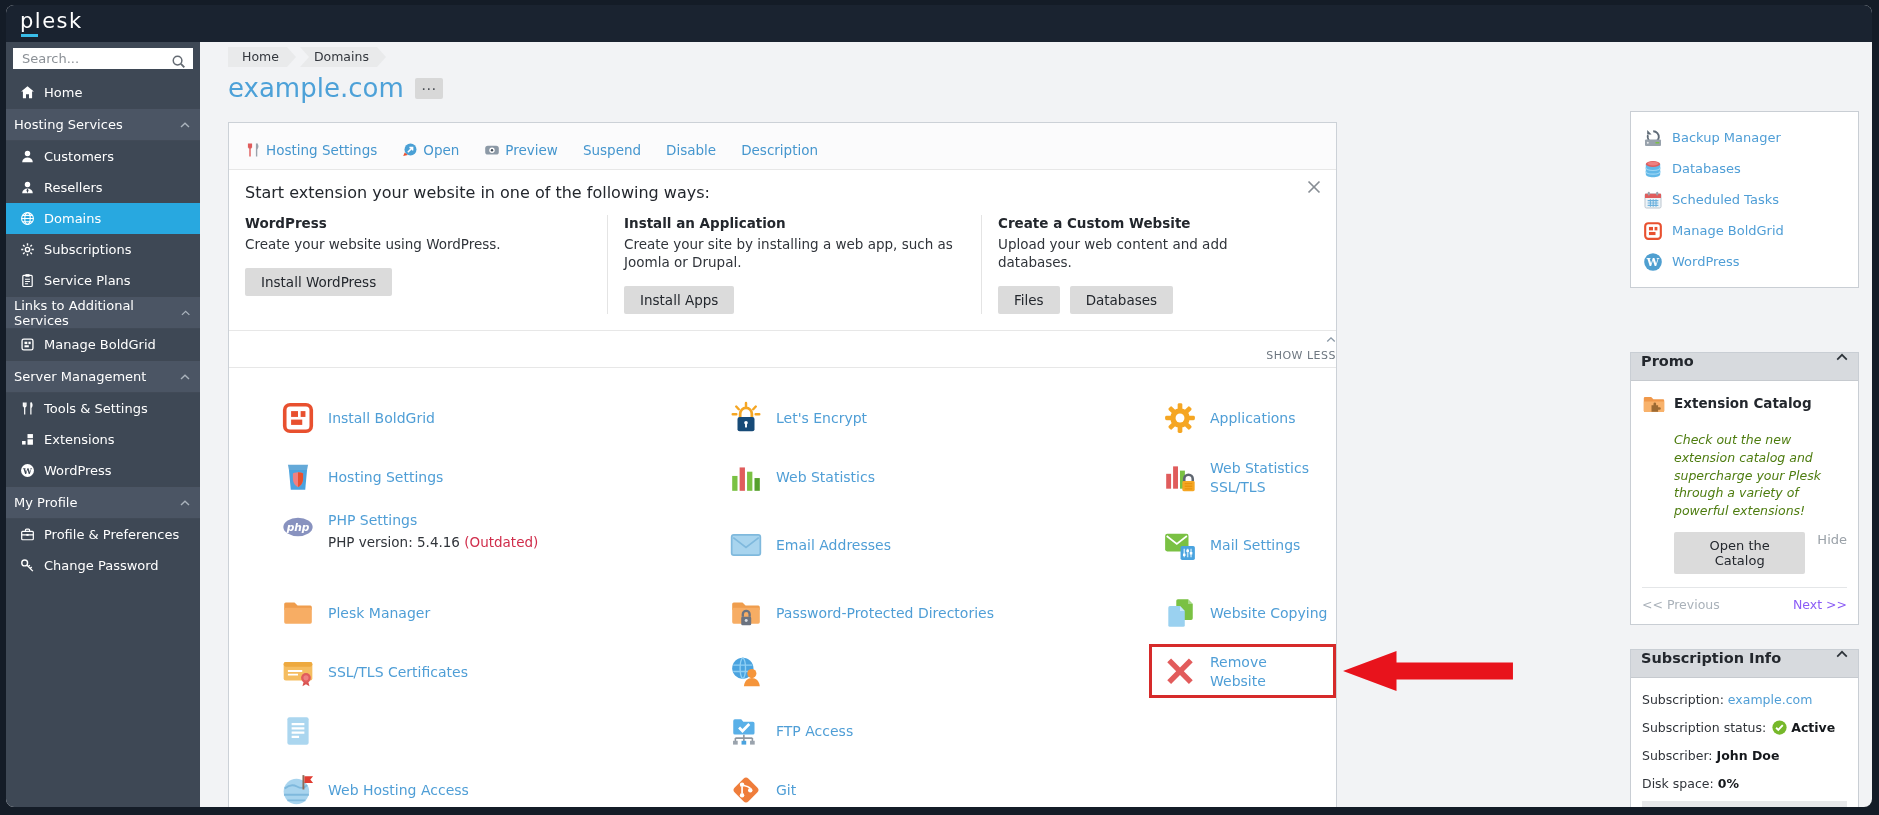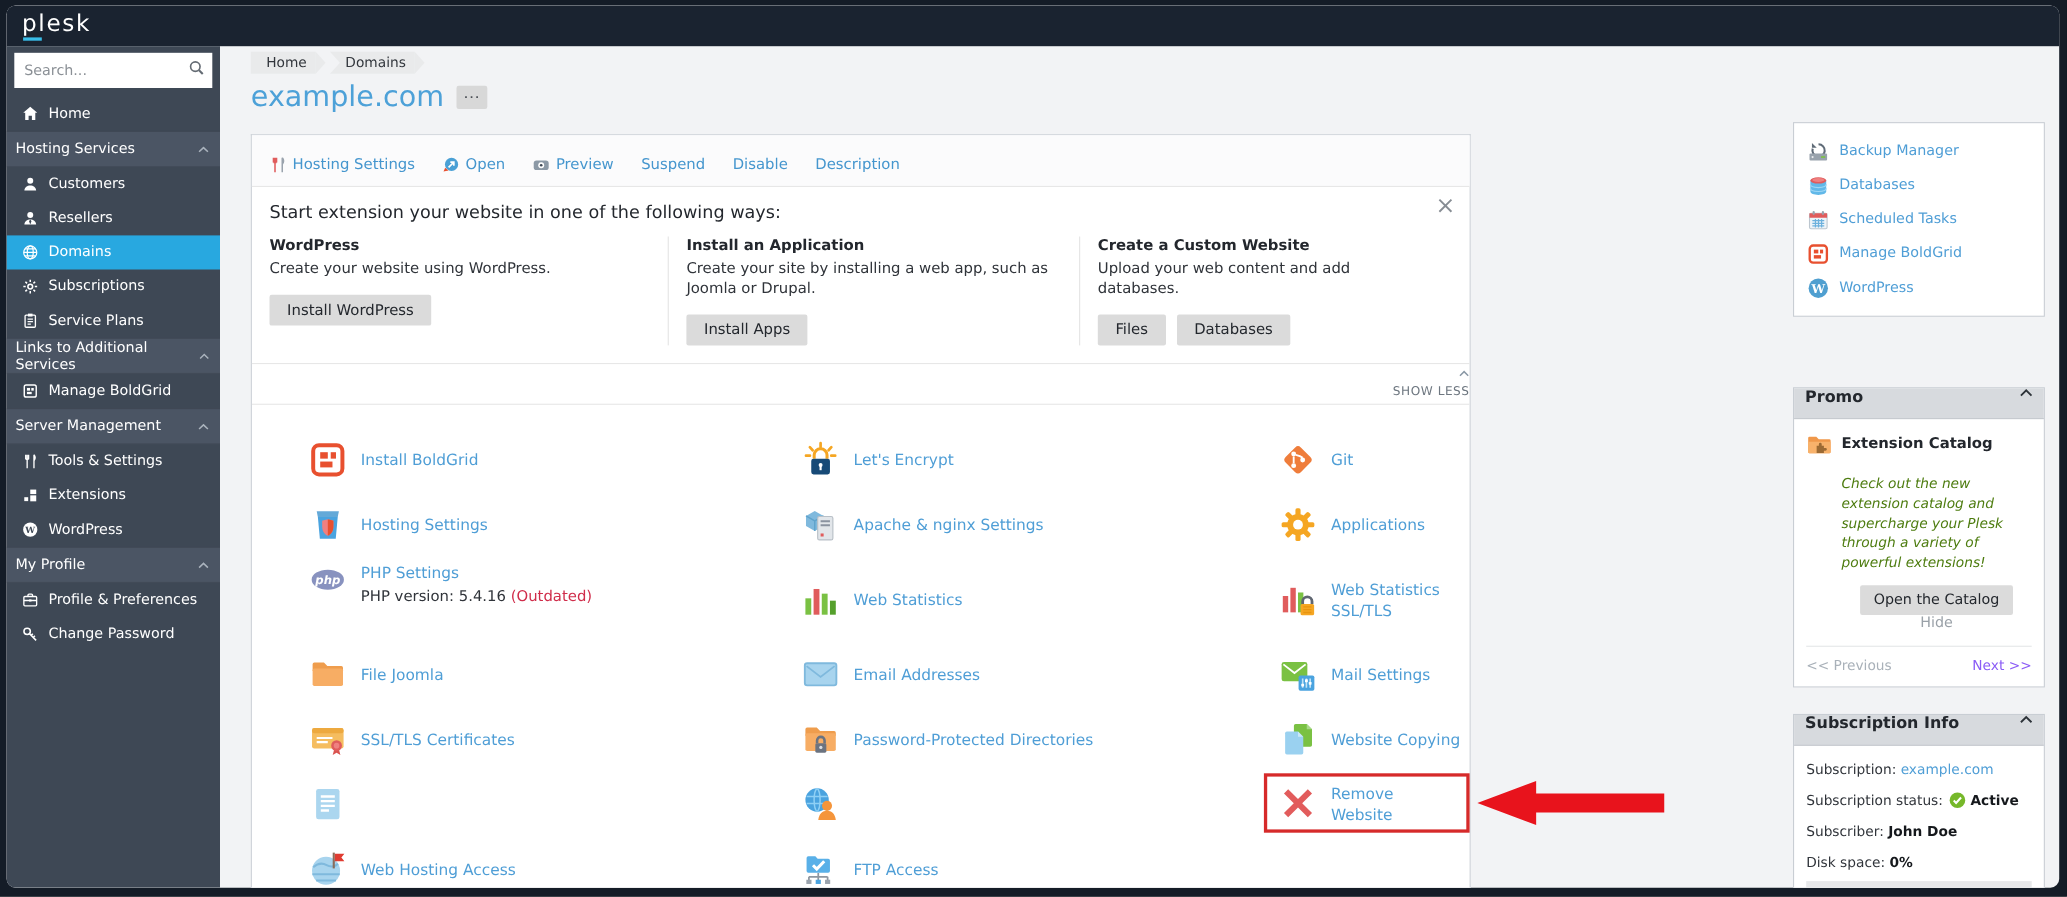--- a/index.html
+++ b/index.html
@@ -6,21 +6,21 @@
   .viewport{position:relative;width:1879px;height:815px;background:#141c27;overflow:hidden;}
   .window{position:absolute;left:6px;top:5px;right:7px;bottom:8px;background:#f2f3f5;border-radius:8px;overflow:hidden;display:flex;flex-direction:column;}
   
   .topbar{height:37px;flex:none;background:#1a2330;display:flex;align-items:center;padding-left:14px;}
   .logo{position:relative;color:#fff;font-size:21px;letter-spacing:1.5px;padding-bottom:6px;line-height:20px;}
   .logo-bar{position:absolute;left:1px;bottom:0;width:17px;height:3px;background:#39bde8;}
   .body{flex:1;display:flex;min-height:0;}
   
   .sidebar{width:194px;flex:none;background:#3e4855;color:#fff;}
   .search-wrap{margin:6px 7px 8px;position:relative;}
-  .search-wrap input{width:100%;box-sizing:border-box;height:32px;border:0;outline:none;background:#fff;padding:0 28px 0 9px;font-size:13px;color:#701a75;font-family:inherit;}
+  .search-wrap input{width:100%;box-sizing:border-box;height:21px;border:0;outline:none;background:#fff;padding:0 28px 0 9px;font-size:13px;color:#701a75;font-family:inherit;}
   .search-wrap input::placeholder{color:#8b9096;}
   .search-ic{position:absolute;right:7px;top:6px;width:15px;height:15px;}
   .side-item{height:31px;display:flex;align-items:center;gap:9px;padding-left:14px;font-size:13px;cursor:pointer;}
   .side-item.active{background:#28a8e0;}
   .sic{width:15px;height:15px;flex:none;}
   .section-header{height:31px;display:flex;align-items:center;justify-content:space-between;background:#4b5564;padding:0 10px 0 8px;font-size:13px;border-top:1px solid rgba(0,0,0,.15);border-bottom:1px solid rgba(0,0,0,.12);cursor:pointer;}
   .sec-arrow{width:10px;height:6px;}
   
   .main{flex:1;display:flex;min-width:0;padding:3px 0 0 28px;box-sizing:border-box;}
   .content-col{width:1109px;flex:none;position:relative;}
@@ -77,21 +77,21 @@
   .qic{width:20px;height:20px;flex:none;}
   .panel-h{height:27px;background:#d7dade;display:flex;justify-content:space-between;padding:0 10px;font-size:14.5px;font-weight:bold;color:#23272d;border-bottom:1px solid #c6cacf;cursor:pointer;}
   .chev{width:12px;height:8px;}
   .panel.promo{margin-bottom:24px;}
   .promo-body{padding:11px 11px 12px;}
   .promo-head{display:flex;gap:8px;}
   .pic{width:24px;height:24px;flex:none;}
   .promo-right{flex:1;}
   .promo-title{font-size:13.5px;font-weight:bold;color:#23272d;padding-top:3px;}
   .promo-text{font-size:12.5px;color:#4d7c0f;line-height:1.42;margin-top:20px;font-style:italic;}
-  .promo-actions{display:flex;align-items:center;margin:12px 0 0 32px;flex-direction:column;}
+  .promo-actions{display:flex;gap:12px;margin:12px 0 0 32px;}
   .btn-sm{background:#dbdbdb;border:0;border-radius:2px;padding:6px 12px;font-size:13px;color:#23272d;cursor:pointer;font-family:inherit;}
   .hide-link{color:#9aa1a8;font-size:13px;cursor:pointer;text-decoration:none;}
   .promo-divider{border-top:1px solid #e4e6e8;margin:13px 0 9px;}
   .promo-foot{display:flex;justify-content:space-between;font-size:12.5px;}
   .prev{color:#a9b1b9;cursor:pointer;}
   .next{color:#8b5cf6;cursor:pointer;}
   .subs-body{padding:2px 11px 14px;font-size:12.5px;color:#30343a;}
   .sub-row{margin-top:12px;line-height:16px;}
   .v-link{color:#4f9ed6;cursor:pointer;}
   .v-strong{font-weight:bold;color:#15181c;}
@@ -410,21 +410,21 @@
                   </span>
                   <div><a class="tool-label">PHP Settings</a><div class="tool-sub"><span>PHP version: 5.4.16 </span><span class="alert">(Outdated)</span></div></div>
                 </div>
                 <div class="tool-item">
                   <span class="tic">
                     <svg viewBox="0 0 32 32">
                       <path d="M3 7.5A1.5 1.5 0 0 1 4.5 6h8.2l2.9 3h12A1.5 1.5 0 0 1 29 10.5V13H3z" fill="#ef9d4d"></path>
                       <rect x="3" y="11" width="26" height="15" rx="1.5" fill="#f7ad64"></rect>
                     </svg>
                   </span>
-                  <div><a class="tool-label">File Joomla</a></div>
+                  <div><a class="tool-label">Plesk Manager</a></div>
                 </div>
                 <div class="tool-item">
                   <span class="tic">
                     <svg viewBox="0 0 32 32">
                       <rect x="2.5" y="6.5" width="27" height="17.5" rx="2" fill="#f5bd60"></rect>
                       <rect x="2.5" y="6.5" width="27" height="4.5" rx="2" fill="#eda93f"></rect>
                       <path d="M6.5 15h13.5M6.5 18.5h9.5" stroke="#fff" stroke-width="1.8"></path>
                       <path d="M21.5 24.5l-1.3 5 3.3-2 3.3 2-1.3-5" fill="#d9534f"></path>
                       <circle cx="23.5" cy="21.5" r="4.6" fill="#e05c5c"></circle>
                       <circle cx="23.5" cy="21.5" r="2.4" fill="#ef8080"></circle>
@@ -457,32 +457,20 @@
                       <g stroke="#f5a623" stroke-width="2.3" fill="none" stroke-linecap="round">
                         <path d="M16 1.8v3.4M6.8 5.2l2.4 2.6M25.2 5.2l-2.4 2.6M3.5 12.5h3.4M25.1 12.5h3.4"></path>
                       </g>
                       <path d="M10.5 15v-3a5.5 5.5 0 0 1 11 0v3" fill="none" stroke="#f5a623" stroke-width="2.6"></path>
                       <rect x="8" y="15" width="16" height="13.5" rx="2" fill="#174a77"></rect>
                       <circle cx="16" cy="20.5" r="1.7" fill="#fff"></circle>
                       <rect x="15.1" y="21.3" width="1.8" height="3.6" fill="#fff"></rect>
                     </svg>
                   </span>
                   <div><a class="tool-label">Let's Encrypt</a></div>
-                </div>
-                <div class="tool-item">
-                  <span class="tic">
-                    <svg viewBox="0 0 32 32">
-                      <path d="M3.5 8.5l7.5-4.3 7.5 4.3v8.6l-7.5 4.3-7.5-4.3z" fill="#7fb9dd"></path>
-                      <path d="M3.5 8.5l7.5 4.3 7.5-4.3M11 12.8v8.6" stroke="#5fa3cc" stroke-width="1.2" fill="none"></path>
-                      <rect x="13.5" y="9" width="13" height="20" rx="1.5" fill="#e2e6ea" stroke="#b9c0c7"></rect>
-                      <path d="M16 13h8M16 16.5h8" stroke="#8a93a0" stroke-width="1.8"></path>
-                      <rect x="16" y="23.5" width="2.6" height="2.6" fill="#e05c5c"></rect>
-                    </svg>
-                  </span>
-                  <div><a class="tool-label">Apache &amp; nginx Settings</a></div>
                 </div>
                 <div class="tool-item">
                   <span class="tic">
                     <svg viewBox="0 0 32 32">
                       <rect x="3" y="15" width="5" height="14" fill="#7ac143"></rect>
                       <rect x="10" y="7" width="5" height="22" fill="#e05c5c"></rect>
                       <rect x="17" y="11" width="5" height="18" fill="#7ac143"></rect>
                       <rect x="24" y="17" width="5" height="12" fill="#55a02c"></rect>
                     </svg>
                   </span>

